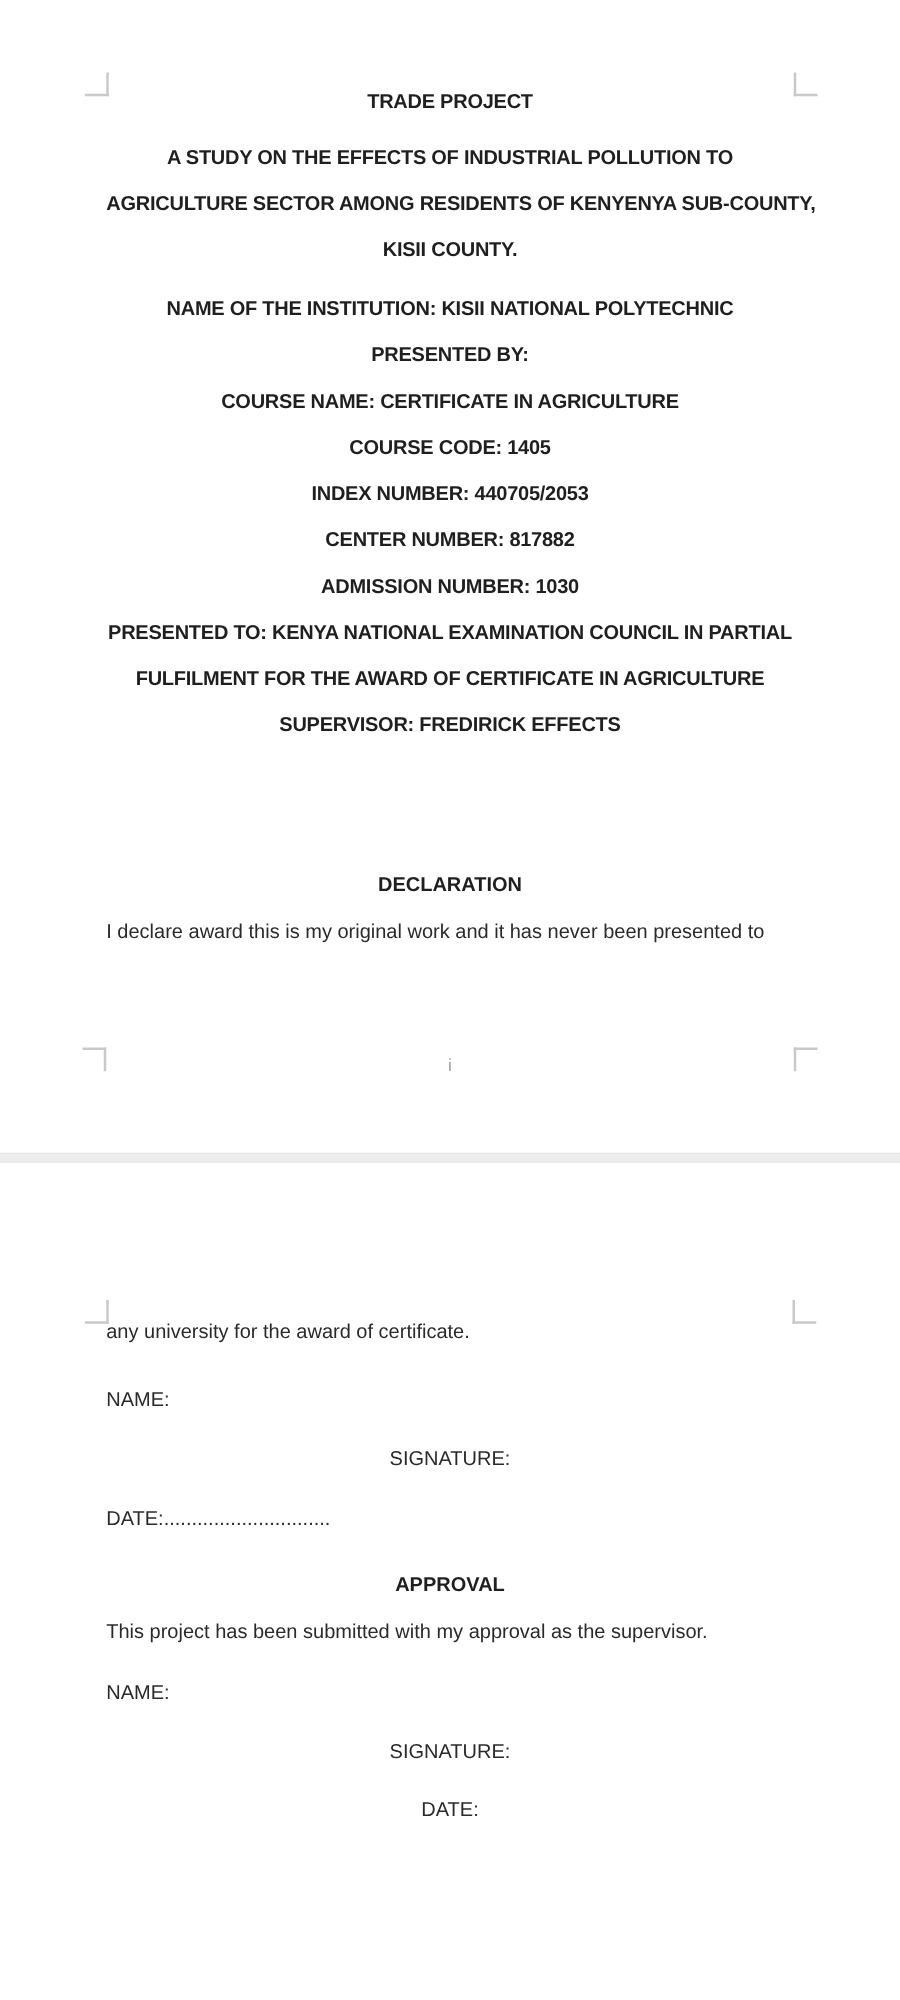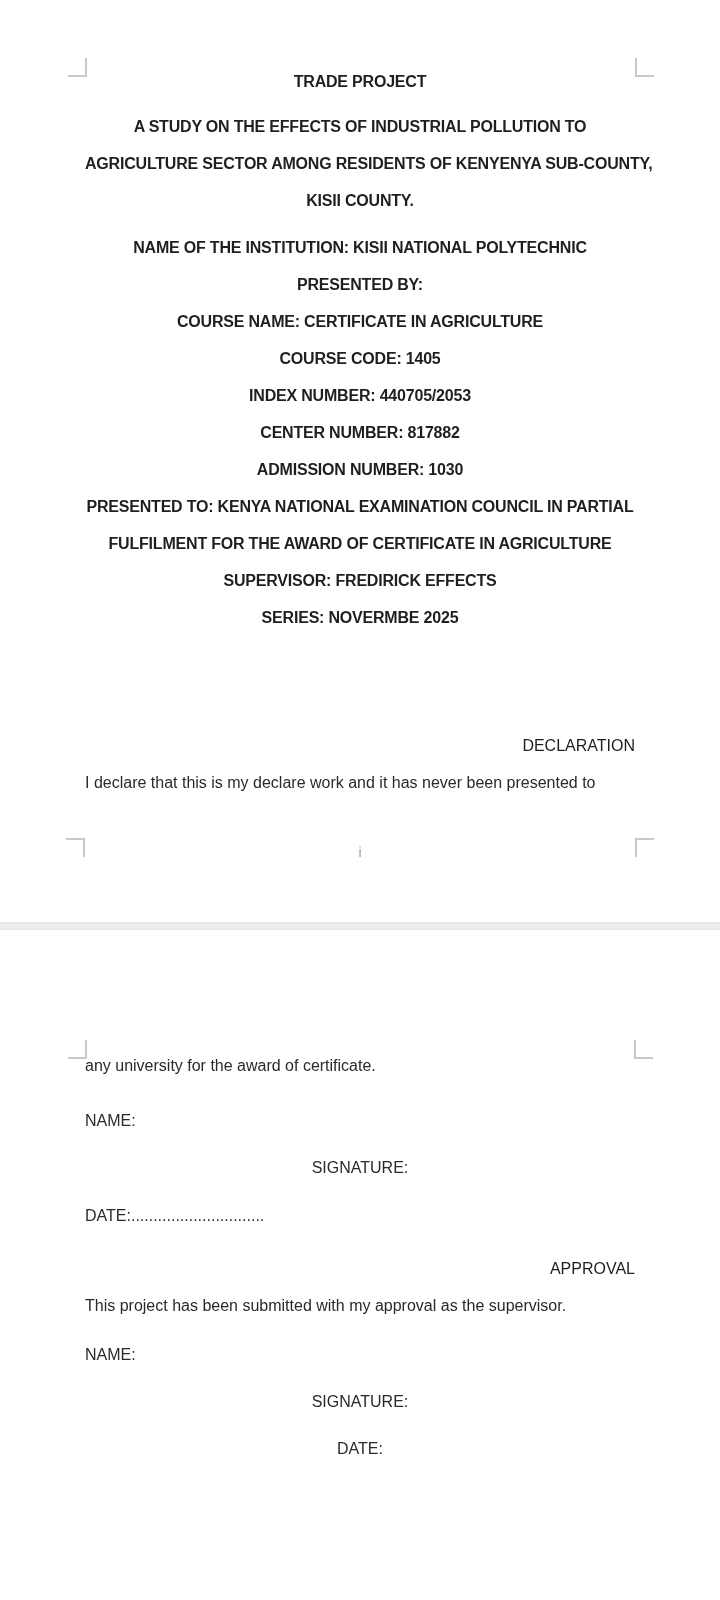--- a/index.html
+++ b/index.html
@@ -51,22 +51,22 @@
   }
   .body-line {
     text-align: left;
     font-size: 16px;
     line-height: 37px;
     height: 37px;
     white-space: nowrap;
     color: #2a2a2a;
   }
   .heading-line {
-    text-align: right;
-    font-weight: normal;
+    text-align: center;
+    font-weight: bold;
     font-size: 16px;
     line-height: 37px;
     height: 37px;
     white-space: nowrap;
     color: #1f1f1f;
   }
   .mt8  { margin-top: 8px; }
   .mt10 { margin-top: 10px; text-align: center; }
   .mt11 { margin-top: 11px; }
   .mt12 { margin-top: 12px; }
@@ -114,24 +114,23 @@
       <div class="title-line mt10">NAME OF THE INSTITUTION: KISII NATIONAL POLYTECHNIC</div>
       <div class="title-line">PRESENTED BY:</div>
       <div class="title-line">COURSE NAME: CERTIFICATE IN AGRICULTURE</div>
       <div class="title-line">COURSE CODE: 1405</div>
       <div class="title-line">INDEX NUMBER: 440705/2053</div>
       <div class="title-line">CENTER NUMBER: 817882</div>
       <div class="title-line">ADMISSION NUMBER: 1030</div>
       <div class="title-line">PRESENTED TO: KENYA NATIONAL EXAMINATION COUNCIL IN PARTIAL</div>
       <div class="title-line">FULFILMENT FOR THE AWARD OF CERTIFICATE IN AGRICULTURE</div>
       <div class="title-line">SUPERVISOR: FREDIRICK EFFECTS</div>
-      <div class="title-line">SERIES: NOVERMBE 2025</div>
 
       <div class="heading-line mt91">DECLARATION</div>
-      <div class="body-line">I declare that this is my declare work and it has never been presented to</div>
+      <div class="body-line">I declare award this is my original work and it has never been presented to</div>
     </div>
 
     <div class="corner-mark mark-bl" style="left:66px; top:838px;"></div>
     <div class="corner-mark mark-br" style="left:635px; top:838px;"></div>
 
     <div class="page-number">i</div>
   </div>
 
   <div class="page-separator"></div>
 

